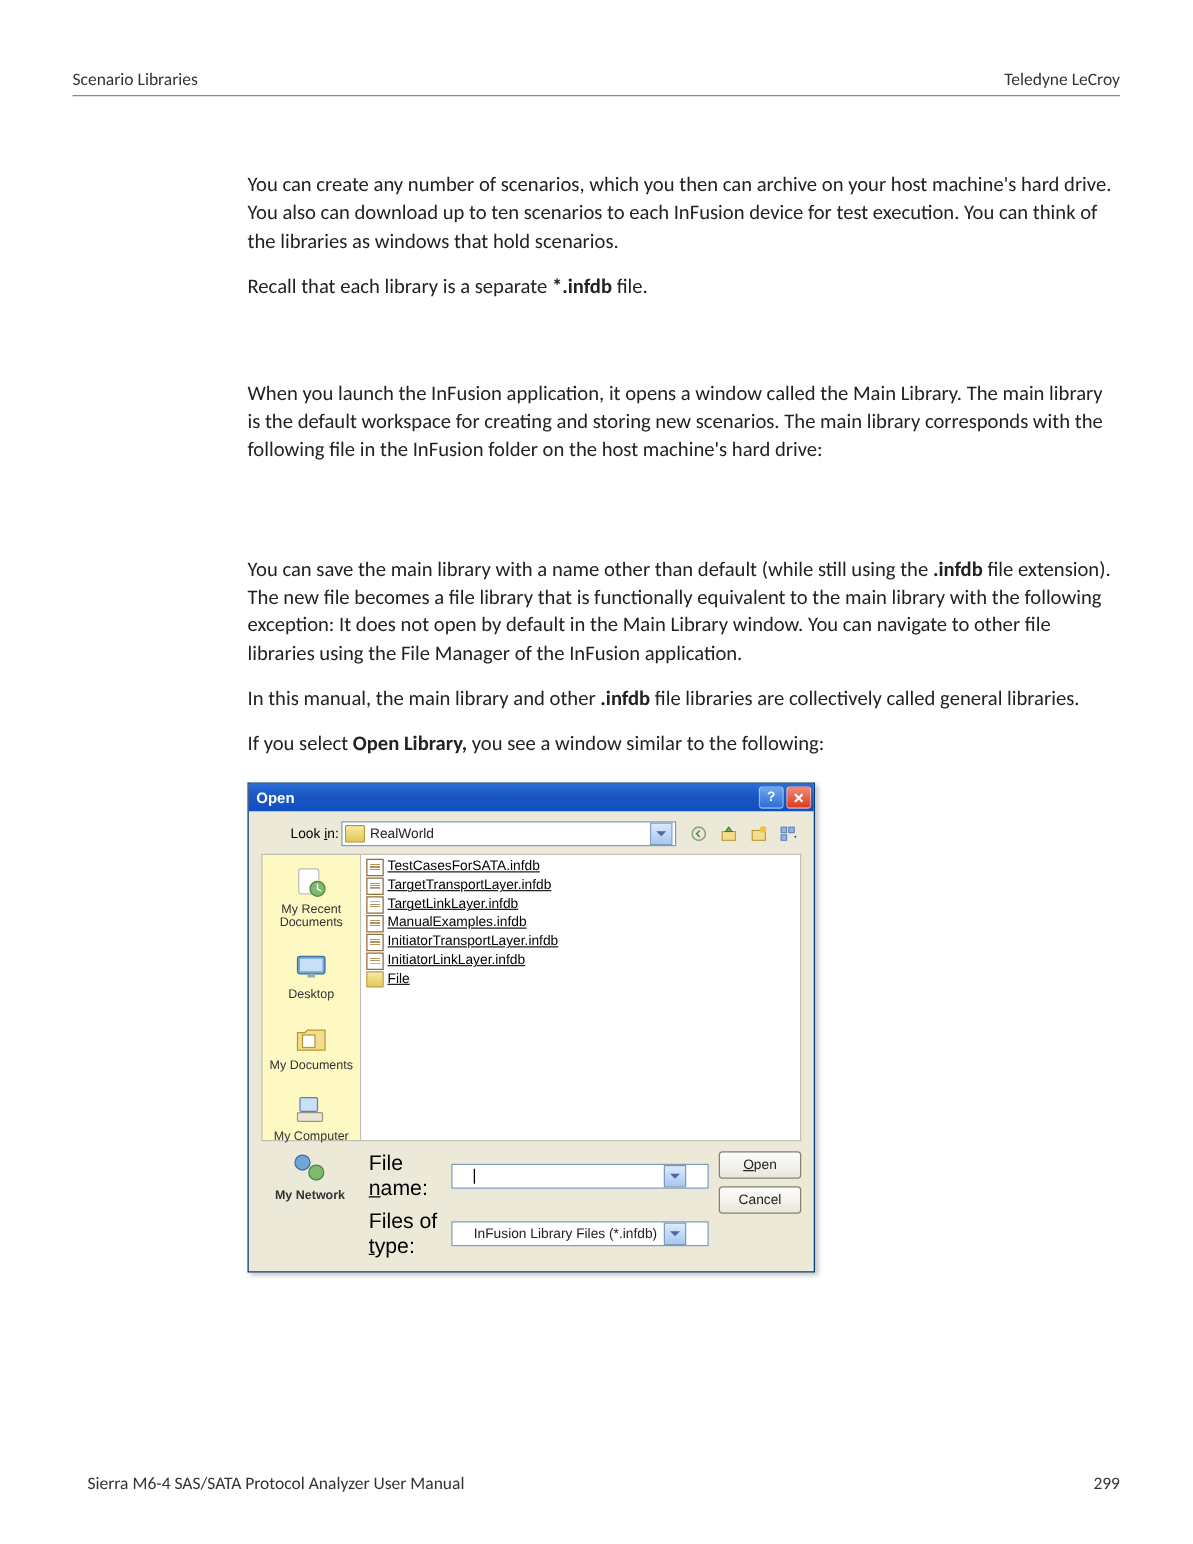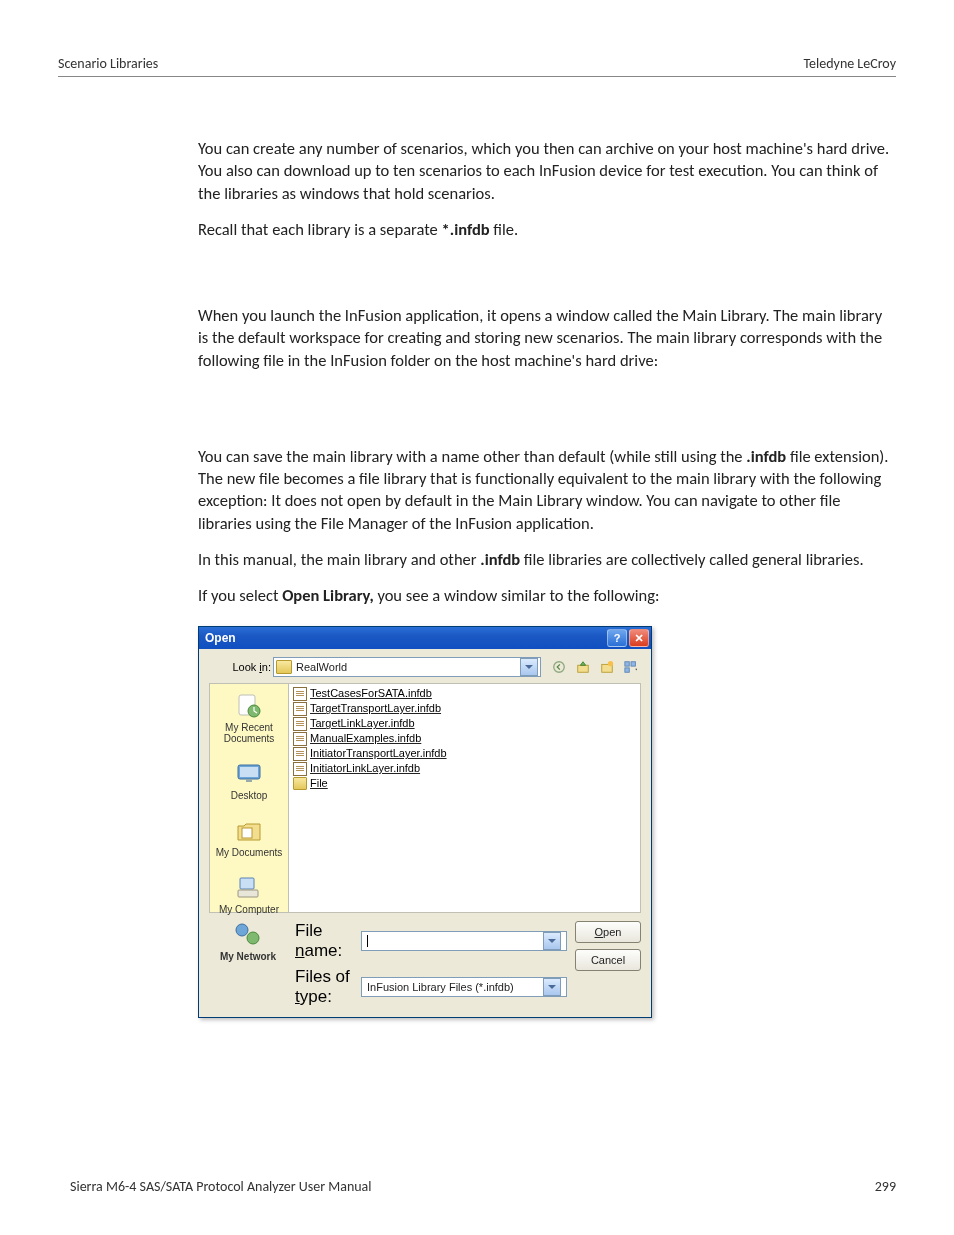--- a/index.html
+++ b/index.html
@@ -203,21 +203,21 @@
     display:flex;
     gap:8px;
   }
   .bottom-left-spacer { width:78px; display:flex; flex-direction:column; align-items:center;font-weight:bold;}
   .bottom-fields { flex:1; display:flex; flex-direction:column; gap:6px;}
   .field-row { display:flex; align-items:center; gap:6px;}
   .field-label { width:60px; font-size:17px; color:#000;}
   .field-label u{text-decoration:underline;}
   .field-input {
     flex:1; height:18px; background:#fff; border:1px solid #7f9db9;
-    display:flex; align-items:center; padding:0 5px; font-size:11px;
+    display:flex; align-items:center; padding:0 17px; font-size:11px;
     justify-content:space-between;
   }
   .cursor-bar {
     width:1px; height:12px; background:#000;
   }
   .dlg-btn-col { display:flex; flex-direction:column; gap:6px; }
   .dlg-btn {
     width:64px; height:20px;
     background: linear-gradient(#fdfdfc,#e9e7dc);
     border:1px solid #848270;

